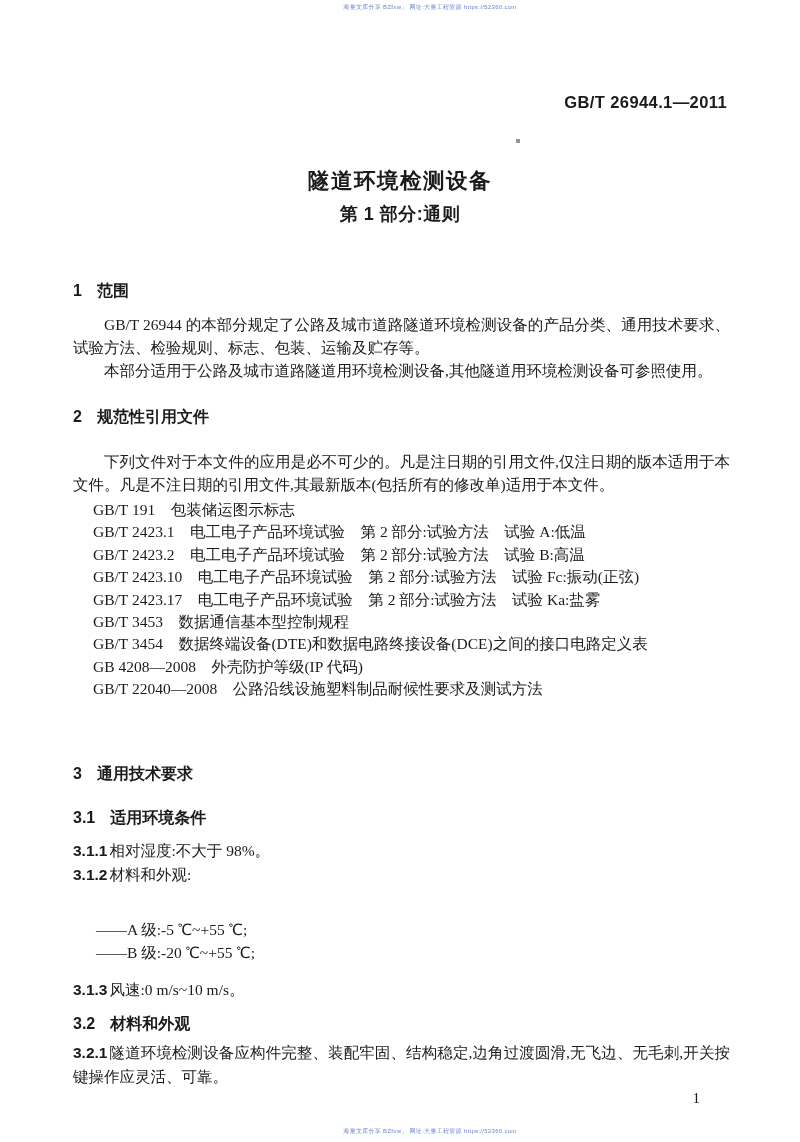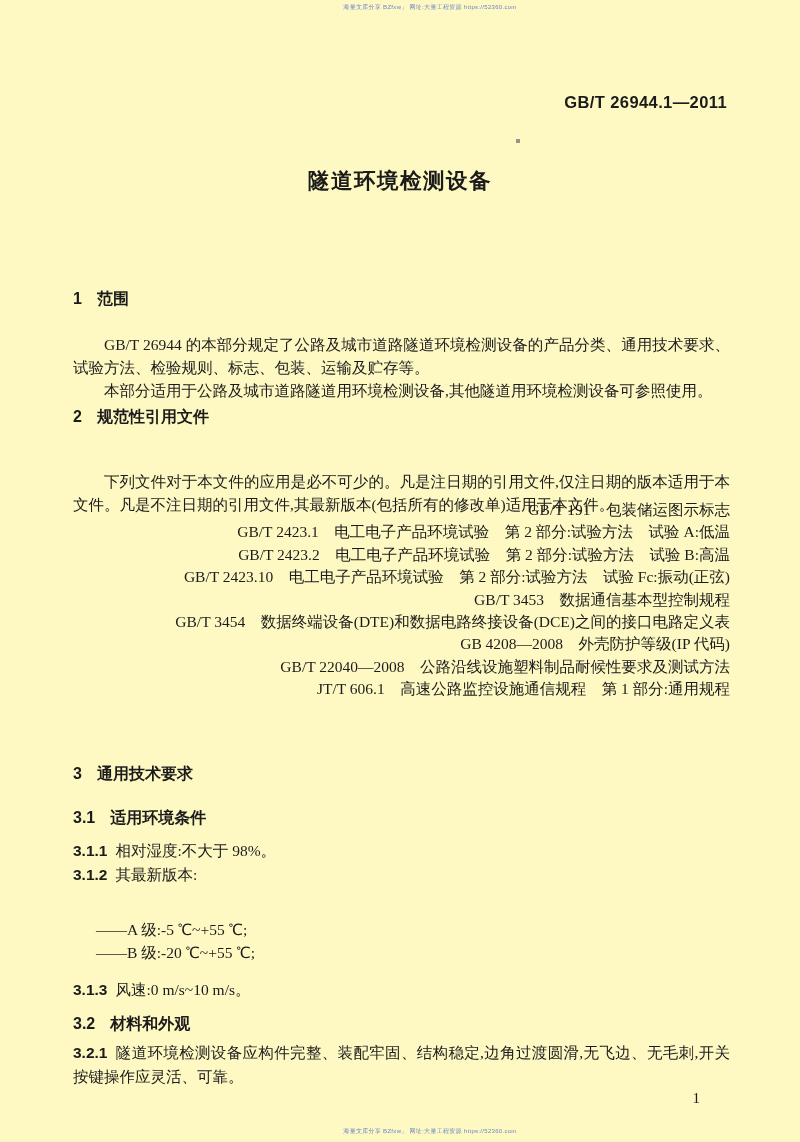--- a/index.html
+++ b/index.html
@@ -1,18 +1,18 @@
 <!DOCTYPE html>
 <html><head>
 <meta charset="utf-8">
 <style>
   html,body{margin:0;padding:0;background:#e8e8e8;}
   .page{
     position:relative;width:800px;height:1142px;margin:0 auto;
-    background:#fef9c3;color:#1b1b1b;overflow:hidden;
+    background:#ffffff;color:#1b1b1b;overflow:hidden;
     font-family:"Liberation Serif",serif;
   }
   .wm{
     position:absolute;left:50%;transform:translateX(-50%);margin-left:30px;
     font-family:"Liberation Sans",sans-serif;font-size:6px;line-height:7px;
     color:#6b86c8;white-space:nowrap;letter-spacing:.3px;
   }
   .wm-top{top:4px}
   .wm-bottom{top:1128px}
   .doc-number{
@@ -23,86 +23,87 @@
   .speck{position:absolute;left:516px;top:139px;width:4px;height:4px;background:#7a7a7a;opacity:.8;}
   .title-block{
     position:absolute;top:166px;left:0;width:800px;text-align:center;
     font-family:"Liberation Sans",sans-serif;font-weight:700;
   }
   .title-l1{font-size:21.5px;letter-spacing:1.5px;}
   .title-l2{font-size:18px;margin-top:7px;letter-spacing:.5px;}
   .blk{position:absolute;left:73px;width:657px;font-size:15.5px;line-height:23px;}
   .h{font-family:"Liberation Sans",sans-serif;font-weight:700;font-size:16px;line-height:21px;}
   .h .num{margin-right:15px;}
-  .para{text-indent:31px;text-align:justify;margin-top:20px;}
-  .refs .ref{padding-left:20px;line-height:22.4px;white-space:nowrap;text-align:right;}
+  .para{text-indent:31px;text-align:justify;}
+  .refs .ref{padding-left:20px;line-height:22.4px;white-space:nowrap;}
   .clause{line-height:23px;text-align:justify;}
-  .clause .num{font-family:"Liberation Sans",sans-serif;font-weight:700;margin-right:8px;}
+  .clause .num{font-family:"Liberation Sans",sans-serif;font-weight:700;margin-right:2px;}
   .c321{line-height:24px;}
   .temps .tl{padding-left:23px;line-height:23.3px;white-space:nowrap;}
   .page-number{position:absolute;top:1090px;right:100px;font-size:15px;}
   
-  .pos-s1h{top:288px}.pos-s1p1{top:313px}.pos-s1p2{top:359px}
+  .pos-s1h{top:280px}.pos-s1p1{top:313px}.pos-s1p2{top:359px}
   .pos-s2h{top:406px}.pos-s2p{top:450px}.pos-refs{top:499px}
   .pos-s3h{top:763px}.pos-s31h{top:807px}.pos-c311{top:839px}
   .pos-c312{top:863px}.pos-temps{top:918px}.pos-c313{top:978px}
   .pos-s32h{top:1013px}.pos-c321{top:1041px}
 </style>
 </head>
 <body>
 
 <div class="page">
 
   <div class="wm wm-top">海量文库分享 BZfxw」 网址:大量工程资源 https://52360.com</div>
 
   <div class="doc-number">GB/T 26944.1—2011</div>
 
   <div class="speck"></div>
 
   <div class="title-block">
     <div class="title-l1">隧道环境检测设备</div>
+    <div class="title-l2">第 1 部分:通则</div>
   </div>
 
   <div class="blk h pos-s1h">
     <span class="num">1</span><span>范围</span>
   </div>
   <div class="blk para pos-s1p1">GB/T 26944 的本部分规定了公路及城市道路隧道环境检测设备的产品分类、通用技术要求、试验方法、检验规则、标志、包装、运输及贮存等。</div>
   <div class="blk para pos-s1p2">本部分适用于公路及城市道路隧道用环境检测设备,其他隧道用环境检测设备可参照使用。</div>
 
   <div class="blk h pos-s2h">
     <span class="num">2</span><span>规范性引用文件</span>
   </div>
   <div class="blk para pos-s2p">下列文件对于本文件的应用是必不可少的。凡是注日期的引用文件,仅注日期的版本适用于本文件。凡是不注日期的引用文件,其最新版本(包括所有的修改单)适用于本文件。</div>
 
   <div class="blk refs pos-refs">
     <div class="ref">GB/T 191　包装储运图示标志</div>
     <div class="ref">GB/T 2423.1　电工电子产品环境试验　第 2 部分:试验方法　试验 A:低温</div>
     <div class="ref">GB/T 2423.2　电工电子产品环境试验　第 2 部分:试验方法　试验 B:高温</div>
     <div class="ref">GB/T 2423.10　电工电子产品环境试验　第 2 部分:试验方法　试验 Fc:振动(正弦)</div>
+    <div class="ref">GB/T 2423.17　电工电子产品环境试验　第 2 部分:试验方法　试验 Ka:盐雾</div>
     <div class="ref">GB/T 3453　数据通信基本型控制规程</div>
     <div class="ref">GB/T 3454　数据终端设备(DTE)和数据电路终接设备(DCE)之间的接口电路定义表</div>
     <div class="ref">GB 4208—2008　外壳防护等级(IP 代码)</div>
     <div class="ref">GB/T 22040—2008　公路沿线设施塑料制品耐候性要求及测试方法</div>
-    <div class="ref">JT/T 606.1　高速公路监控设施通信规程　第 1 部分:通用规程</div>
   </div>
 
   <div class="blk h pos-s3h">
     <span class="num">3</span><span>通用技术要求</span>
   </div>
 
   <div class="blk h pos-s31h">
     <span class="num">3.1</span><span>适用环境条件</span>
   </div>
 
   <div class="blk clause pos-c311">
     <span class="num">3.1.1</span><span>相对湿度:不大于 98%。</span>
   </div>
 
   <div class="blk clause pos-c312">
-    <span class="num">3.1.2</span><span>其最新版本:</span>
+    <span class="num">3.1.2</span><span>材料和外观:</span>
   </div>
 
   <div class="blk temps pos-temps">
     <div class="tl">——A 级:-5 ℃~+55 ℃;</div>
     <div class="tl">——B 级:-20 ℃~+55 ℃;</div>
   </div>
 
   <div class="blk clause pos-c313">
     <span class="num">3.1.3</span><span>风速:0 m/s~10 m/s。</span>
   </div>

